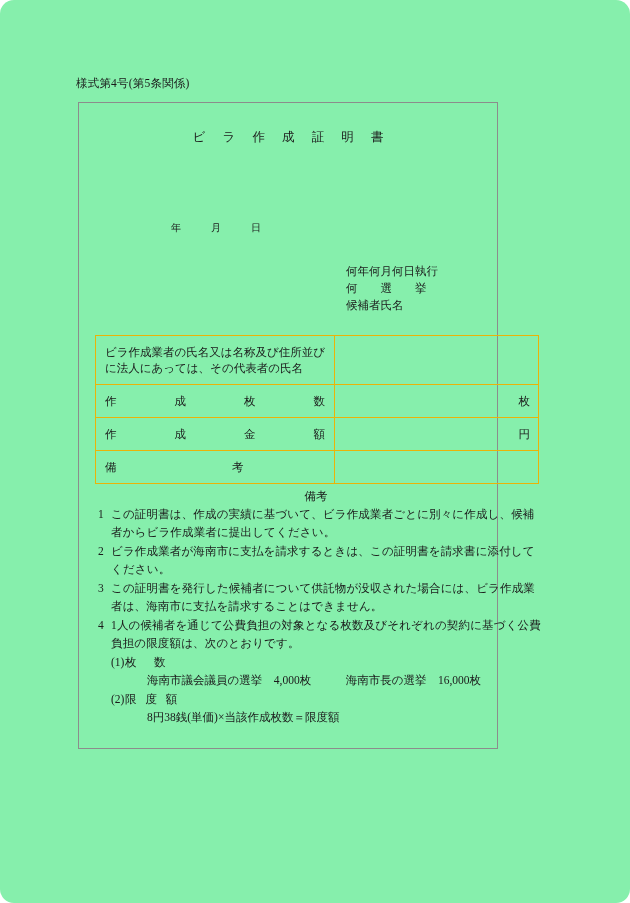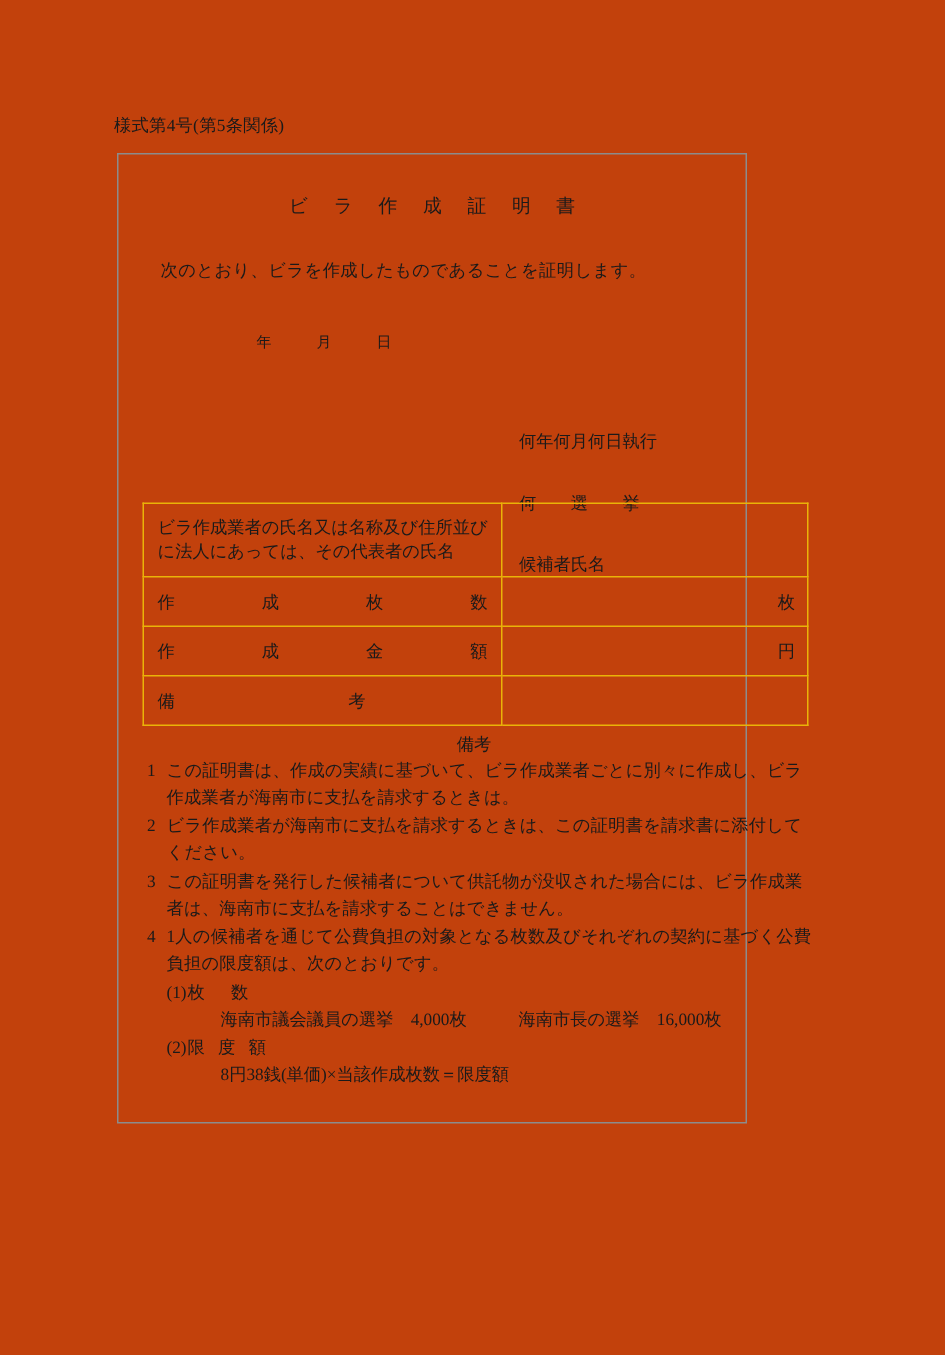--- a/index.html
+++ b/index.html
@@ -15,21 +15,22 @@
     position: relative;
     overflow: hidden;
   }
 
   .page {
     position: absolute;
     left: 0;
     top: 0;
     width: 630px;
     height: 903px;
-    background: #c2410c;
+    background: #86efac;
+    border-radius: 14px;
   }
 
   
   .form-number {
     position: absolute;
     left: 76px;
     top: 76px;
     font-size: 11.5px;
     letter-spacing: 0.2px;
     white-space: nowrap;
@@ -80,21 +81,20 @@
   
   .signature {
     position: absolute;
     left: 267px;
     top: 160px;
     font-size: 11.5px;
     line-height: 17px;
   }
   .signature div {
     white-space: pre;
-    margin-top: 24px;
   }
 
   
   .form-table {
     position: absolute;
     left: 16px;
     top: 232px;
     width: 444px;
     border-collapse: collapse;
     table-layout: fixed;
@@ -186,21 +186,20 @@
 <body>
 
 <div class="page">
 
   <div class="form-number">様式第4号(第5条関係)</div>
 
   <div class="frame">
 
     <div class="doc-title">ビ ラ 作 成 証 明 書</div>
 
-    <div class="intro">次のとおり、ビラを作成したものであることを証明します。</div>
 
     <div class="date-line">年　　　月　　　日</div>
 
     <div class="signature">
       <div>何年何月何日執行</div>
       <div>何　　選　　挙</div>
       <div>候補者氏名</div>
     </div>
 
     <table class="form-table">
@@ -241,21 +240,21 @@
           <td class="cell-value"></td>
         </tr>
       </tbody>
     </table>
 
     <div class="notes">
       <div class="notes-heading">備考</div>
 
       <div class="note-item">
         <span class="note-num">1</span>
-        <span class="note-text">この証明書は、作成の実績に基づいて、ビラ作成業者ごとに別々に作成し、ビラ作成業者が海南市に支払を請求するときは。</span>
+        <span class="note-text">この証明書は、作成の実績に基づいて、ビラ作成業者ごとに別々に作成し、候補者からビラ作成業者に提出してください。</span>
       </div>
 
       <div class="note-item">
         <span class="note-num">2</span>
         <span class="note-text">ビラ作成業者が海南市に支払を請求するときは、この証明書を請求書に添付してください。</span>
       </div>
 
       <div class="note-item">
         <span class="note-num">3</span>
         <span class="note-text">この証明書を発行した候補者について供託物が没収された場合には、ビラ作成業者は、海南市に支払を請求することはできません。</span>

